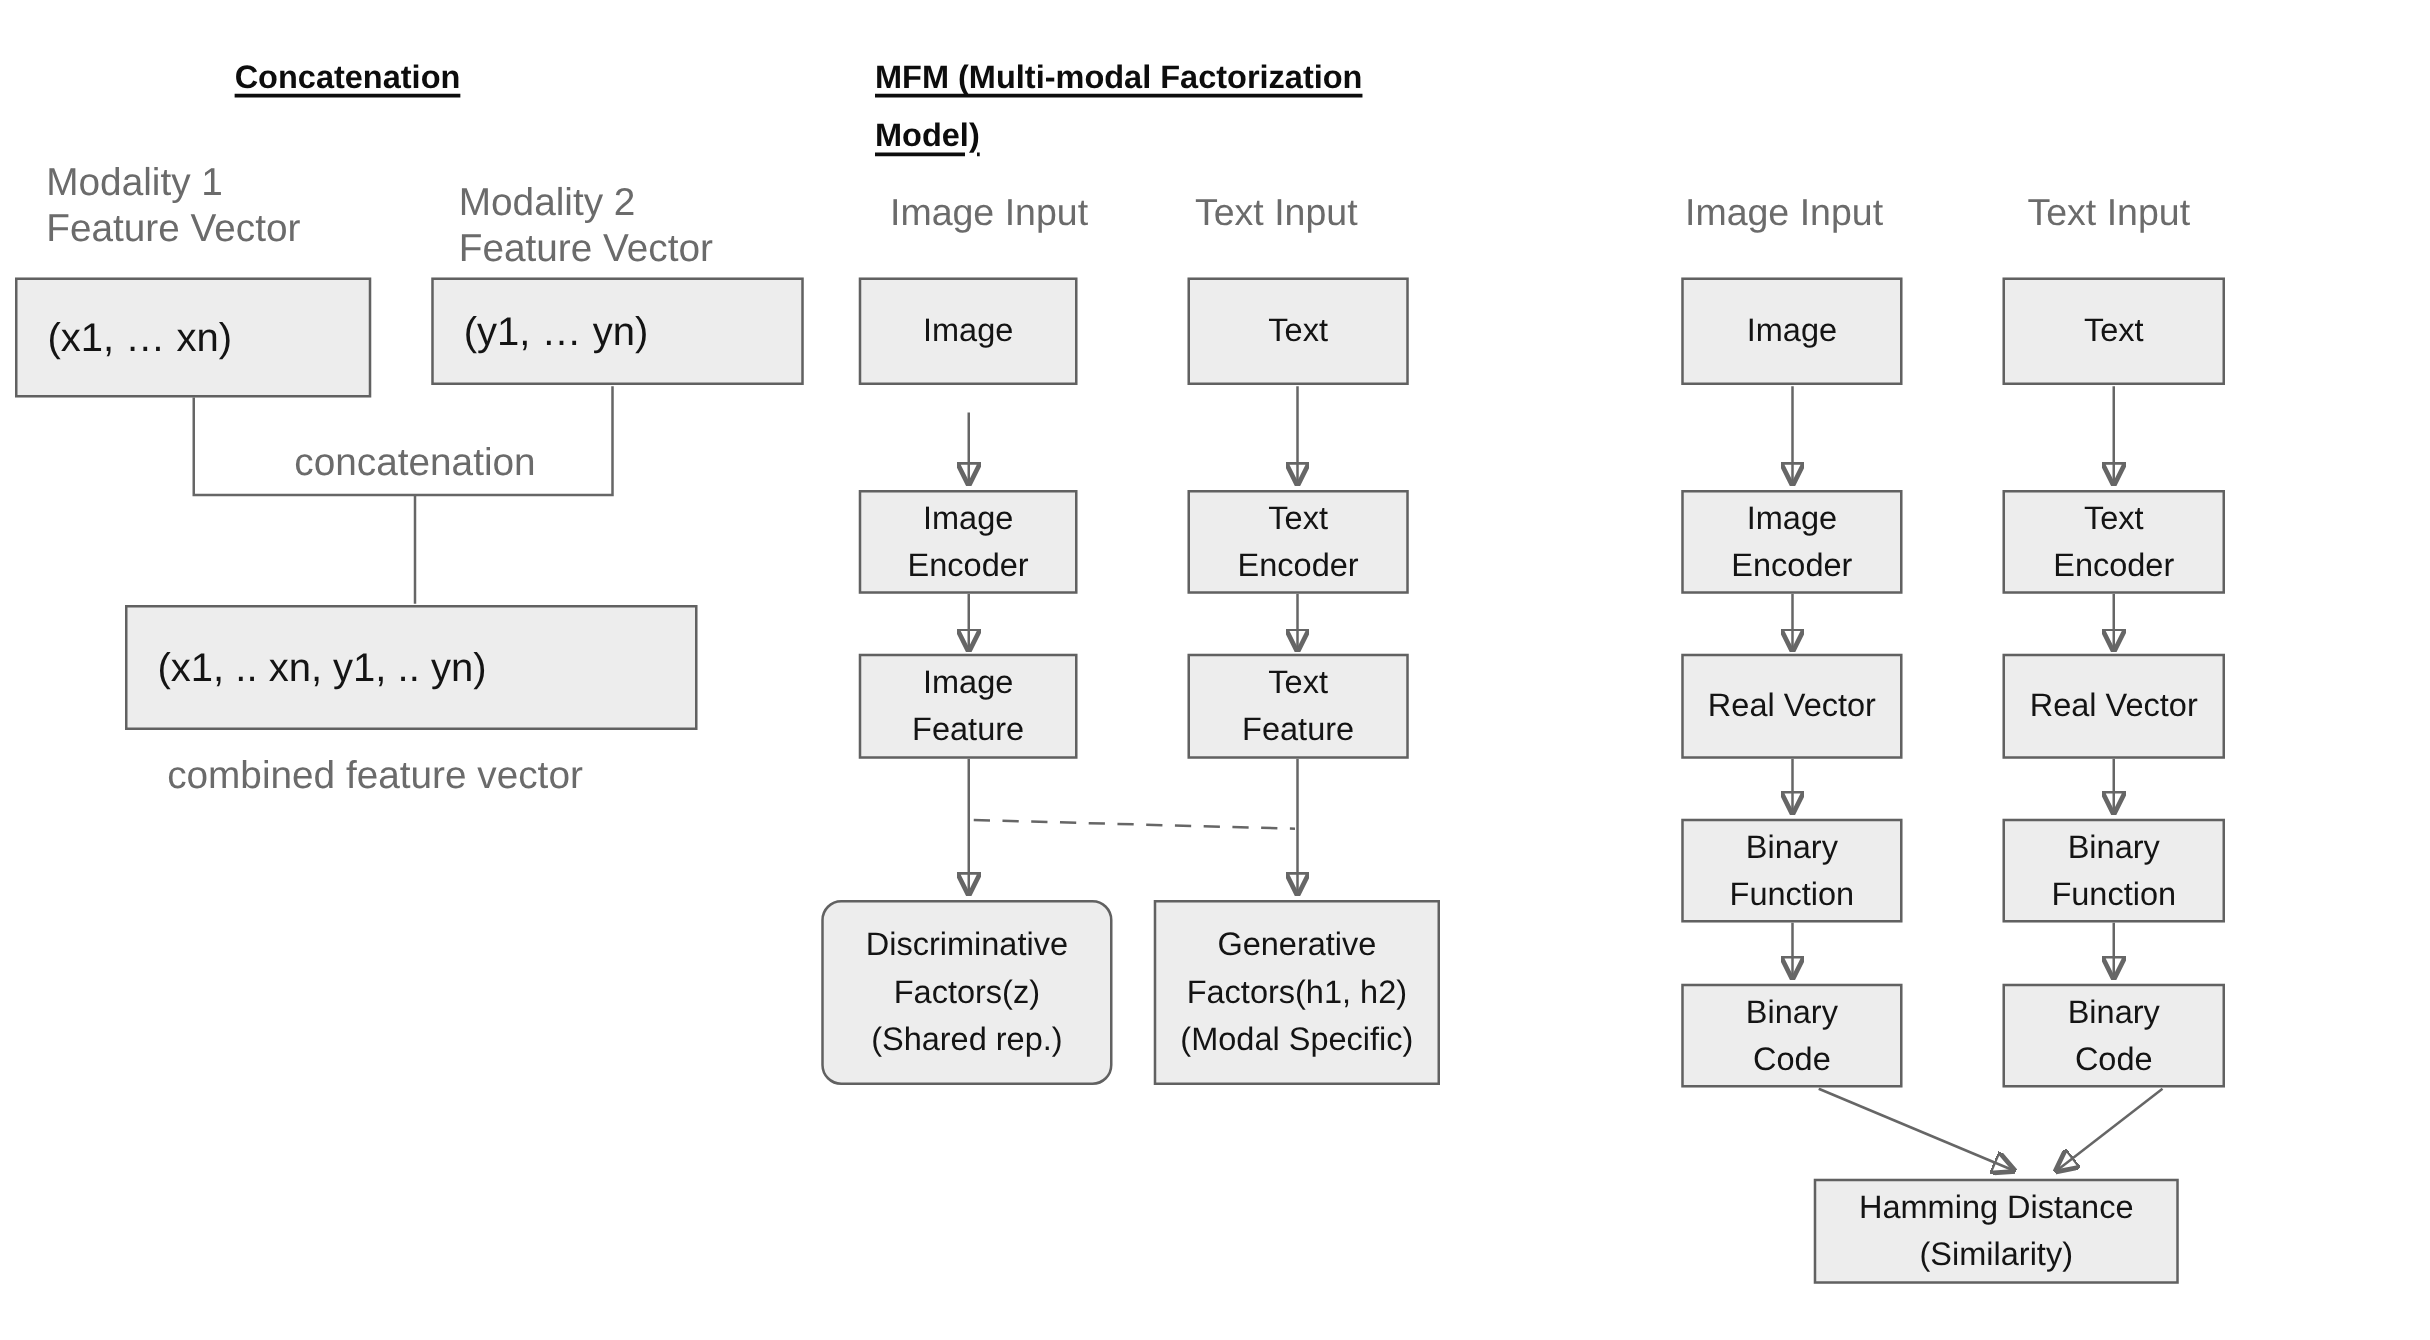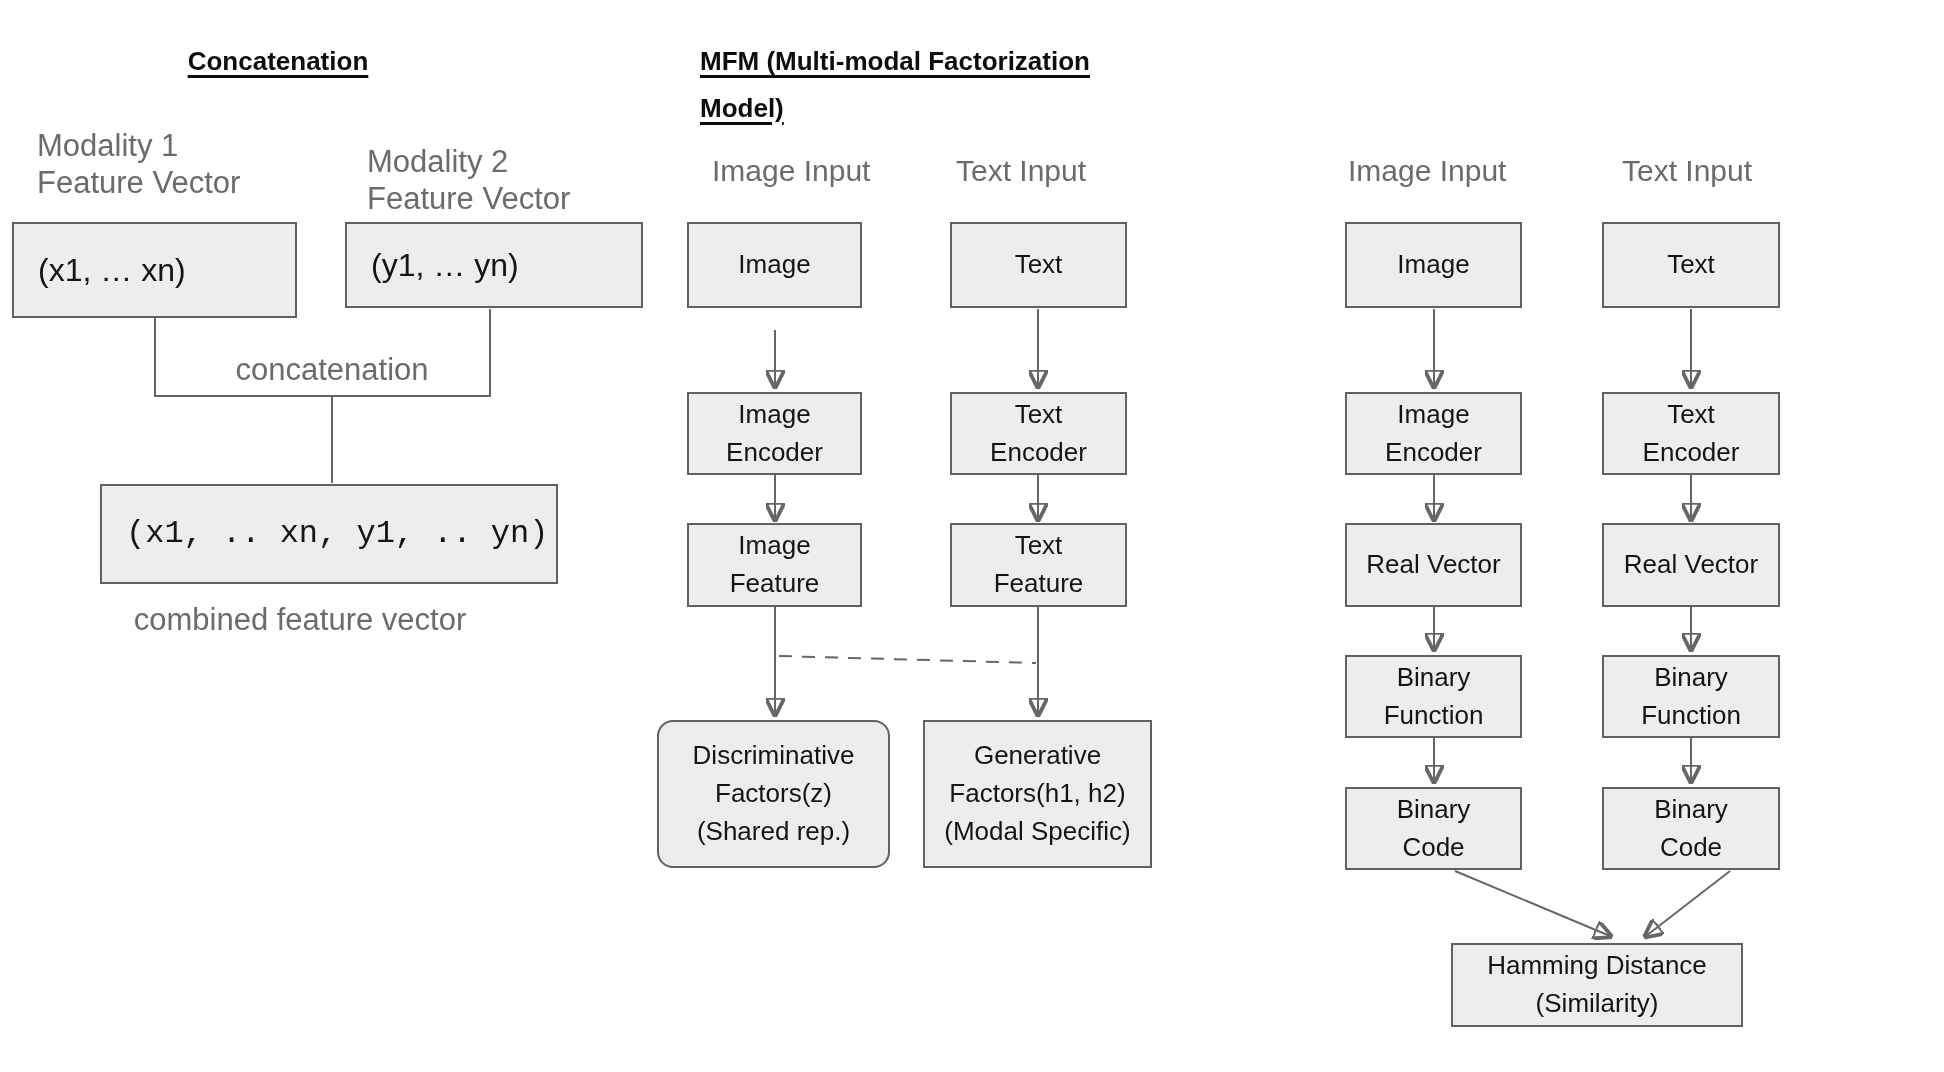--- a/index.html
+++ b/index.html
@@ -101,21 +101,21 @@
   <div class="glabel big" style="left:37px; top:128px;">Modality 1
 Feature Vector</div>
   <div class="glabel big" style="left:367px; top:144px;">Modality 2
 Feature Vector</div>
 
   <div class="box vector" style="left:12px; top:222px; width:285px; height:96px;">(x1, … xn)</div>
   <div class="box vector" style="left:345px; top:222px; width:298px; height:86px;">(y1, … yn)</div>
 
   <div class="glabel big centered" style="left:182px; top:352px; width:300px;">concatenation</div>
 
-  <div class="box vector" style="left:100px; top:484px; width:458px; height:100px;font-family:Liberation Mono, monospace;">(x1, .. xn, y1, .. yn)</div>
+  <div class="box vector" style="left:100px; top:484px; width:458px; height:100px;">(x1, .. xn, y1, .. yn)</div>
 
   <div class="glabel big centered" style="left:100px; top:602px; width:400px;">combined feature vector</div>
 
   <div class="title underlined" style="left:700px; top:38px; width:440px;">MFM (Multi-modal Factorization Model)</div>
 
   <div class="glabel" style="left:712px; top:151px;">Image Input</div>
   <div class="glabel" style="left:956px; top:151px;">Text Input</div>
 
   <div class="box" style="left:687px; top:222px; width:175px; height:86px;">Image</div>
   <div class="box" style="left:950px; top:222px; width:177px; height:86px;">Text</div>

